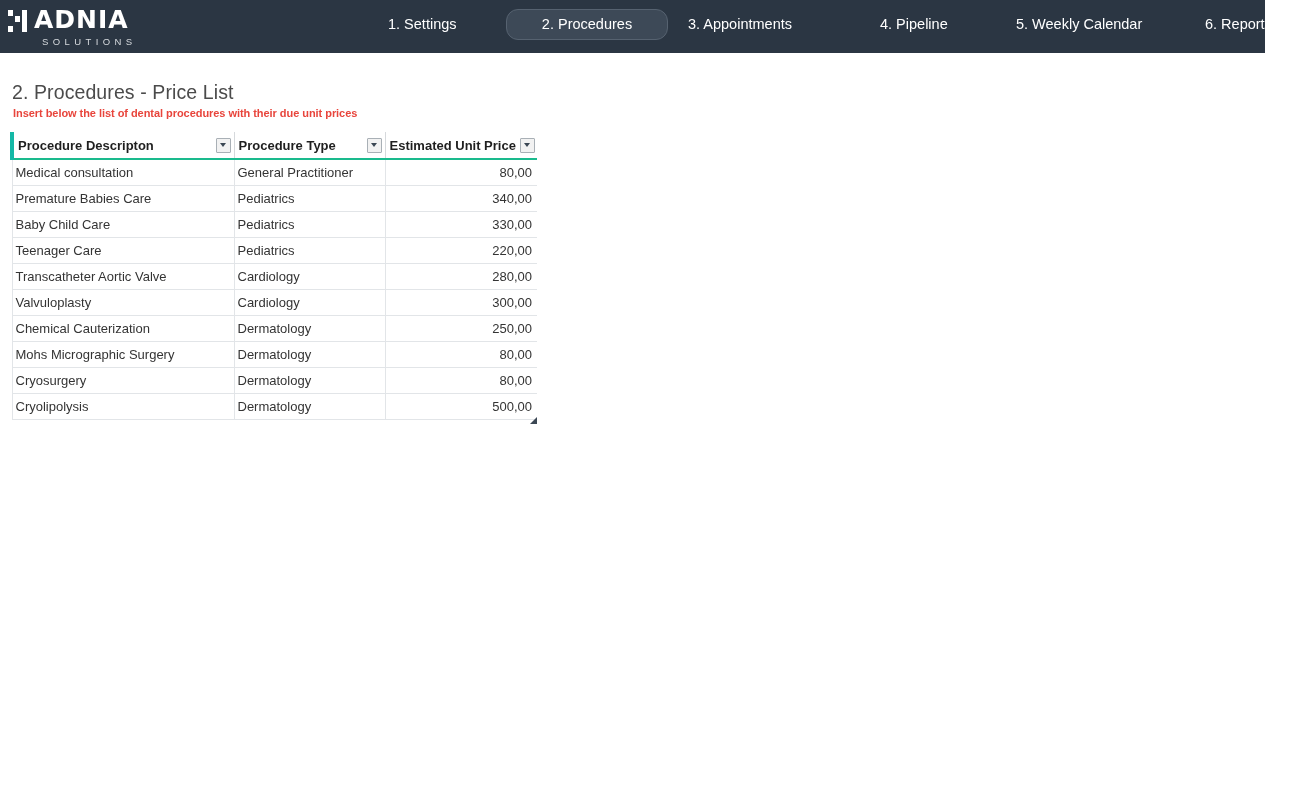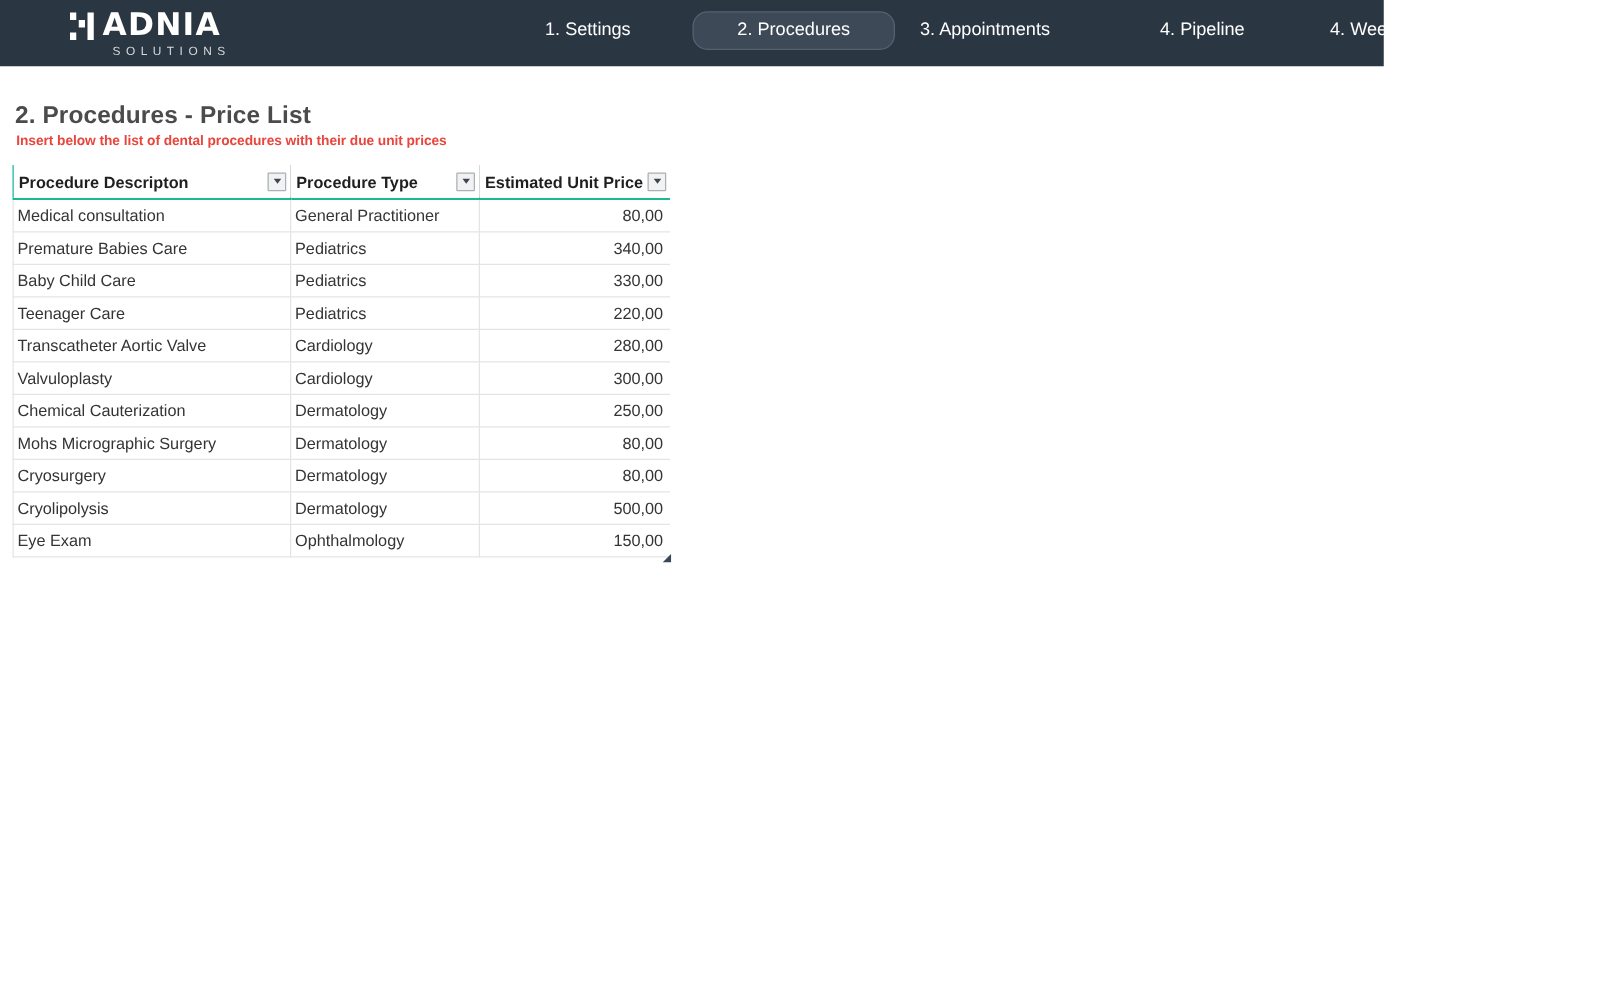--- a/index.html
+++ b/index.html
@@ -8,25 +8,24 @@
     width: 1295px;
     height: 786px;
     background: #ffffff;
     font-family: "Liberation Sans", sans-serif;
     overflow: hidden;
   }
 
   
   .navbar {
     position: relative;
-    width: 1107px;
+    width: 1265px;
     height: 53px;
     background: #2b3643;
     display: flex;
-    padding-left: 48px;
   }
 
   .brand {
     width: 160px;
     height: 53px;
     display: flex;
     flex-direction: column;
     justify-content: center;
     padding-left: 8px;
     flex: 0 0 auto;
@@ -108,21 +107,21 @@
   .page {
     padding: 0;
     background: #ffffff;
   }
   .page-title {
     position: absolute;
     left: 12px;
     top: 81px;
     font-size: 19.5px;
     color: #4b4b4b;
-    font-weight: bold;
+    font-weight: normal;
     letter-spacing: 0.1px;
   }
   .page-subtitle {
     position: absolute;
     left: 13px;
     top: 107px;
     font-size: 11px;
     color: #e8453c;
     font-weight: bold;
     letter-spacing: -0.05px;
@@ -191,21 +190,21 @@
     padding: 0 3px;
     font-size: 13px;
     color: #343434;
     vertical-align: middle;
     white-space: nowrap;
     background: #ffffff;
   }
   table.price-table td:last-child { border-right: none; }
   table.price-table td.num { text-align: right; padding-right: 5px; }
   table.price-table tr td:first-child { border-left: 1px solid #e2e5e8; }
-  table.price-table th:first-child { border-left: 1px solid #14b8a6; margin-top: 46px; }
+  table.price-table th:first-child { border-left: 4px solid #14b8a6; margin-top: 46px; }
 
   .col-desc  { width: 222px; }
   .col-type  { width: 151px; }
   .col-price { width: 152px; }
 
   .resize-handle {
     position: absolute;
     right: -2px;
     bottom: -4px;
     width: 7px;
@@ -239,21 +238,21 @@
       <span class="brand-word">ADNIA</span>
     </div>
     <div class="brand-sub">SOLUTIONS</div>
   </div>
 
   <div class="nav-tabs">
     <div class="nav-tab" style="left:228px;">1. Settings</div>
     <div class="nav-tab active" style="left:346px;width:162px;">2. Procedures</div>
     <div class="nav-tab" style="left:528px;">3. Appointments</div>
     <div class="nav-tab" style="left:720px;">4. Pipeline</div>
-    <div class="nav-tab" style="left:856px;">4. Weekly Calendar</div>
+    <div class="nav-tab" style="left:856px;">5. Weekly Calendar</div>
     <div class="nav-tab" style="left:1045px;">6. Report</div>
 
   </div>
 </div>
 
 <div class="page">
 
   <div class="page-title">2. Procedures - Price List</div>
   <div class="page-subtitle">Insert below the list of dental procedures with their due unit prices</div>
 
@@ -336,23 +335,18 @@
           <tr>
             <td>Cryosurgery</td>
             <td>Dermatology</td>
             <td class="num">80,00</td>
           </tr>
           <tr>
             <td>Cryolipolysis</td>
             <td>Dermatology</td>
             <td class="num">500,00</td>
           </tr>
-          <tr>
-            <td>Eye Exam</td>
-            <td>Ophthalmology</td>
-            <td class="num">150,00</td>
-          </tr>
         </tbody>
     </table>
     <div class="resize-handle"></div>
   </div>
 
 </div>
 
 </body></html>

